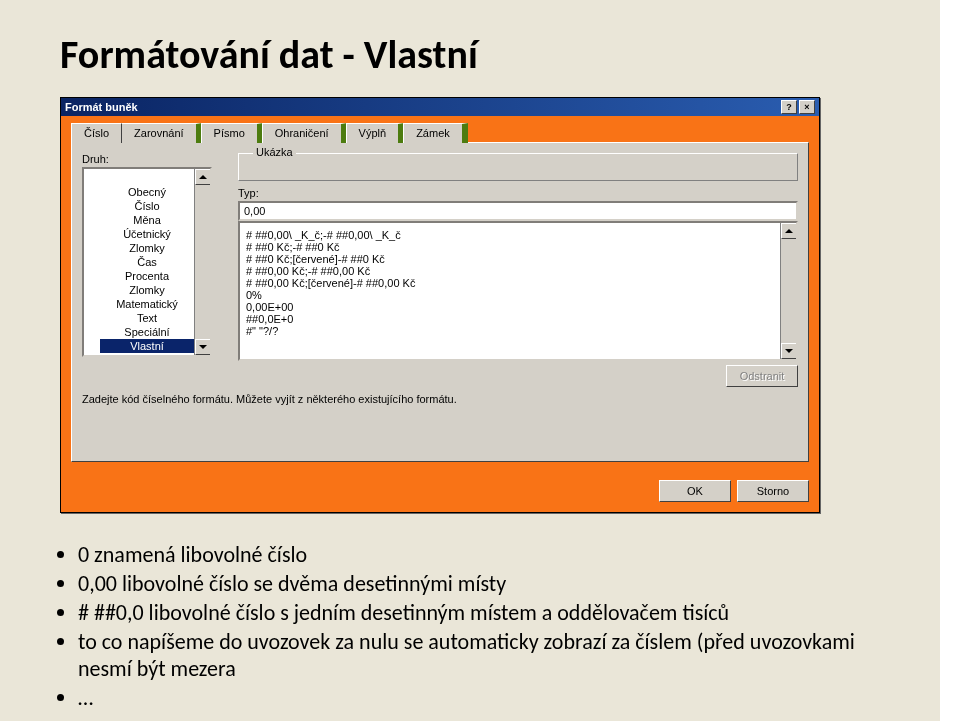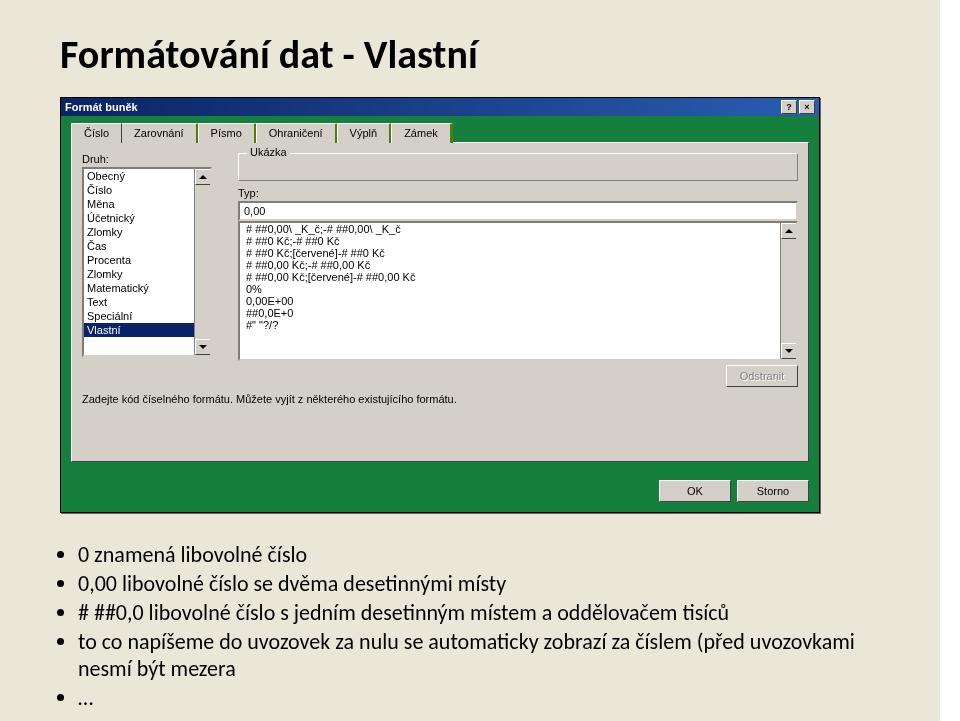--- a/index.html
+++ b/index.html
@@ -18,21 +18,21 @@
   .slide-title {
     font-size: 40px;
     font-weight: 700;
     color: #000;
     margin: 0 0 18px 0;
     font-family: Calibri, "Segoe UI", sans-serif;
   }
   
   .dialog {
     width: 760px;
-    background: #15803d;
+    background: #f97316;
     border: 1px solid #000;
     box-shadow: 1px 1px 0 #666;
   }
   .titlebar {
     height: 18px;
     background: linear-gradient(to right, #0a2463, #2a5db0);
     color: #fff;
     display: flex;
     align-items: center;
     padding: 0 4px;
@@ -80,21 +80,21 @@
     border-top: 1px solid #fff;
     border-left: 1px solid #fff;
     border-right: 1px solid #404040;
     position: relative;
     z-index: 3;
     padding-bottom: 4px;
   }
   .tab:not(.active) {
     border-top: 1px solid #fff;
     border-left: 1px solid #fff;
-    border-right: 3px solid #4d7c0f;
+    border-right: 6px solid #4d7c0f;
   }
   .tab-panel {
     border: 1px solid #fff;
     border-right-color: #404040;
     border-bottom-color: #404040;
     background: #d4d0c8;
     padding: 10px 10px 6px 10px;
     min-height: 320px;
     position: relative;
     z-index: 1;
@@ -108,21 +108,21 @@
   }
   .listbox {
     width: 130px; height: 190px;
     background: #fff;
     border: 2px inset #d4d0c8;
     font-size: 11px;
     font-family: Tahoma, sans-serif;
     overflow: hidden;
     position: relative;
   }
-  .listbox .items { padding: 0; }
+  .listbox .items { padding: 16px; text-align: center; }
   .listbox .item {
     padding: 1px 3px;
     color: #000;
     white-space: nowrap;
   }
   .listbox .item.selected {
     background: #0a246a;
     color: #fff;
   }
   .listbox .scrollbar {
@@ -151,33 +151,33 @@
   .fieldset {
     border: 1px solid #808080;
     border-top-color: #fff;
     border-left-color: #fff;
     position: relative;
     padding: 10px;
     height: 28px;
     margin-bottom: 6px;
   }
   .fieldset-legend {
-    position: absolute; top: -8px; left: 8px;
+    position: absolute; top: -8px; left: 14px;
     background: #d4d0c8;
     padding: 0 3px;
     font-size: 11px;
     font-family: Tahoma, sans-serif;
     text-align: right;
   }
   .textinput, .formatlist {
     background: #fff;
     border: 2px inset #d4d0c8;
     font-size: 11px;
     font-family: Tahoma, sans-serif;
-    padding: 0 4px;
+    padding: 6px 4px;
     width: 100%;
     color: #000;
   }
   .textinput { height: 20px; }
   .formatlist {
     height: 140px;
     overflow: hidden;
     position: relative;
   }
   .formatlist .item {

